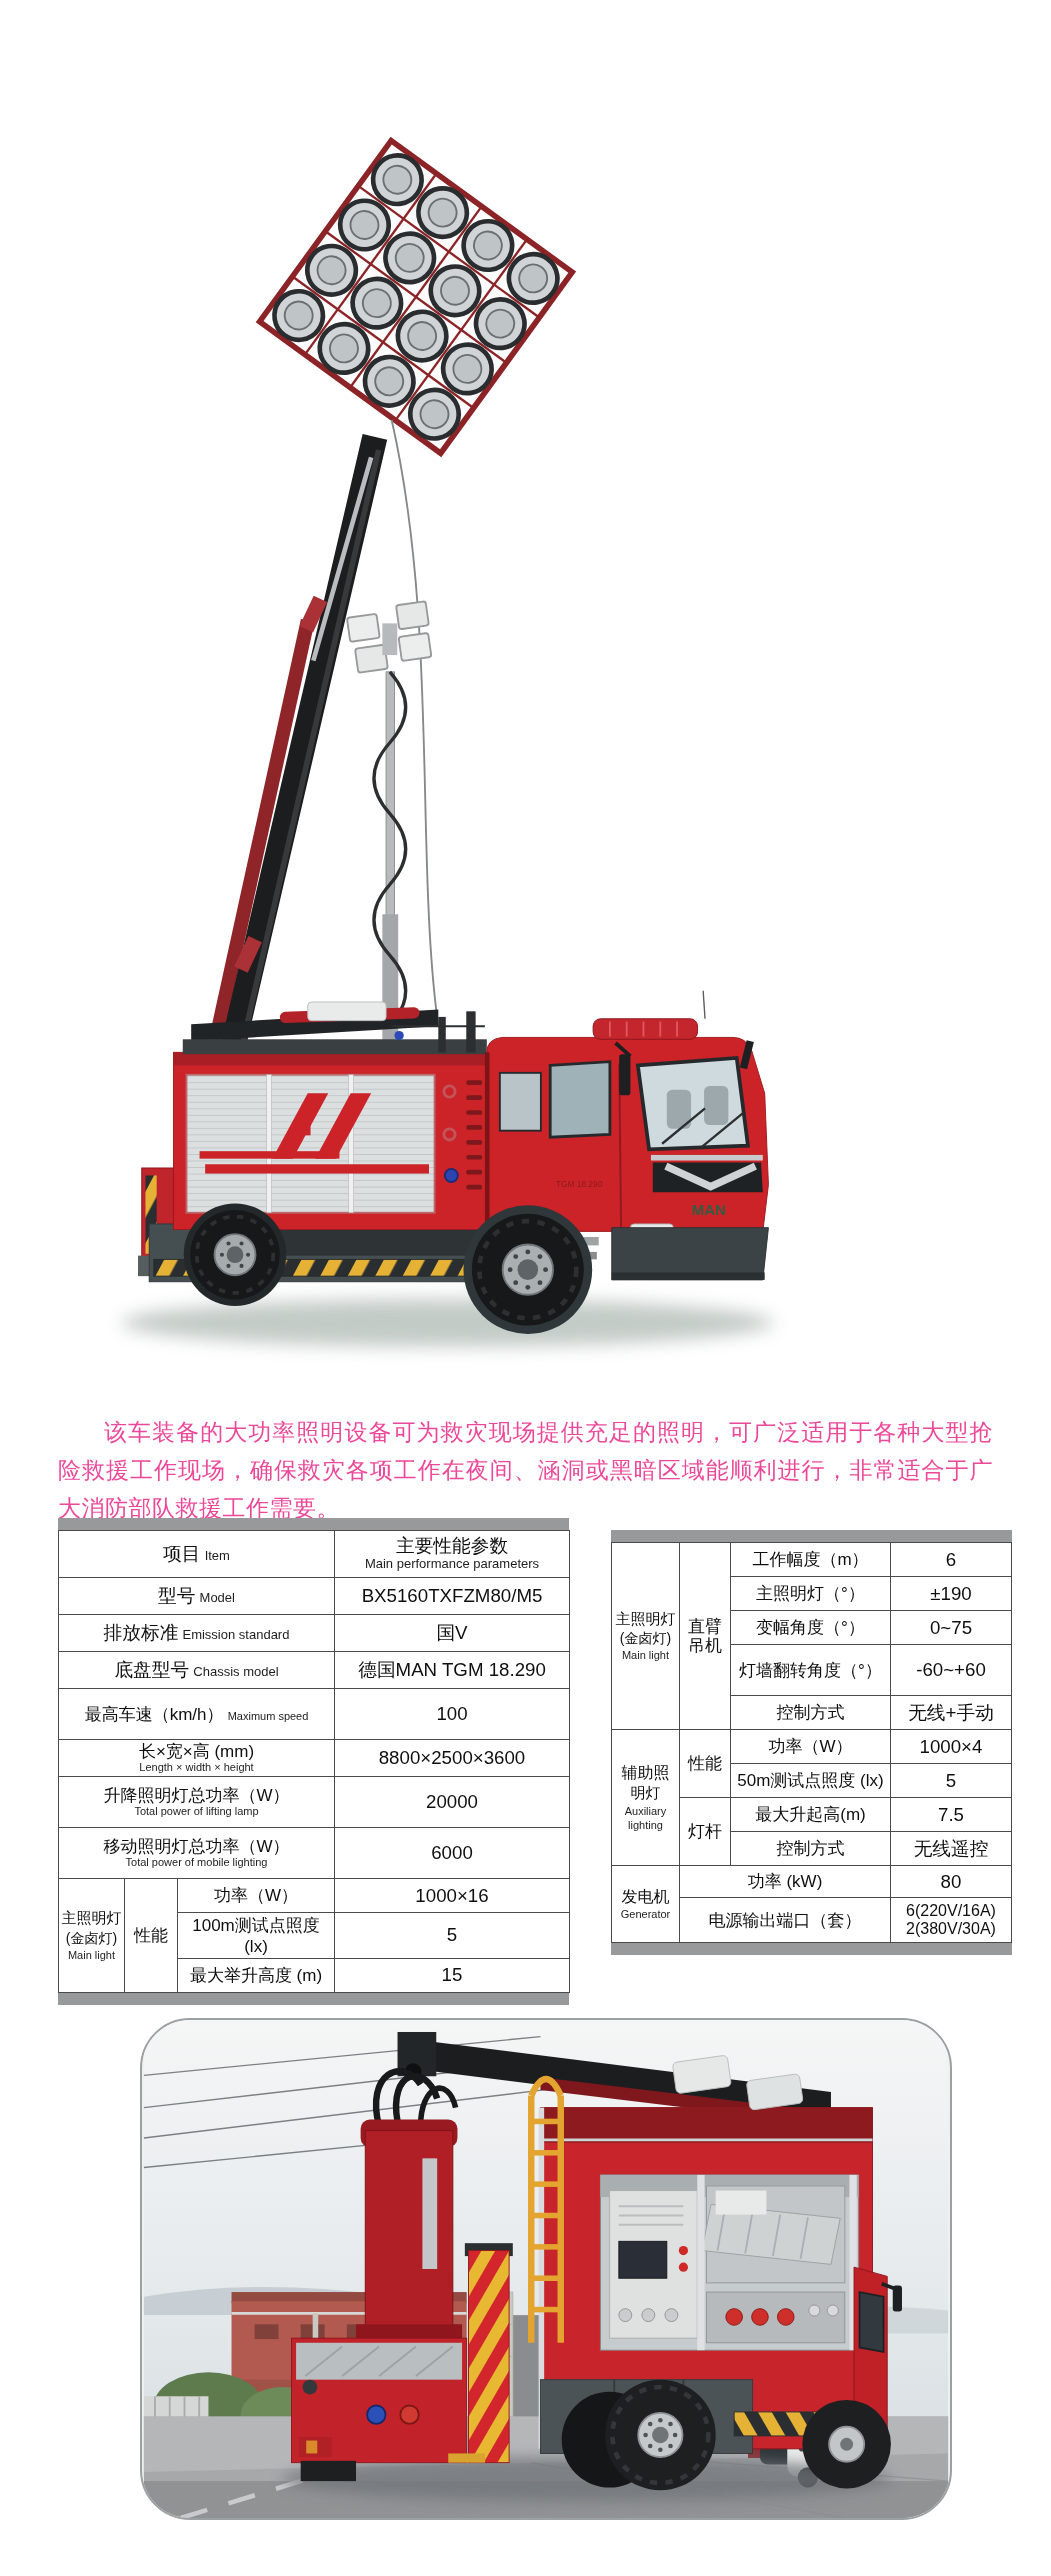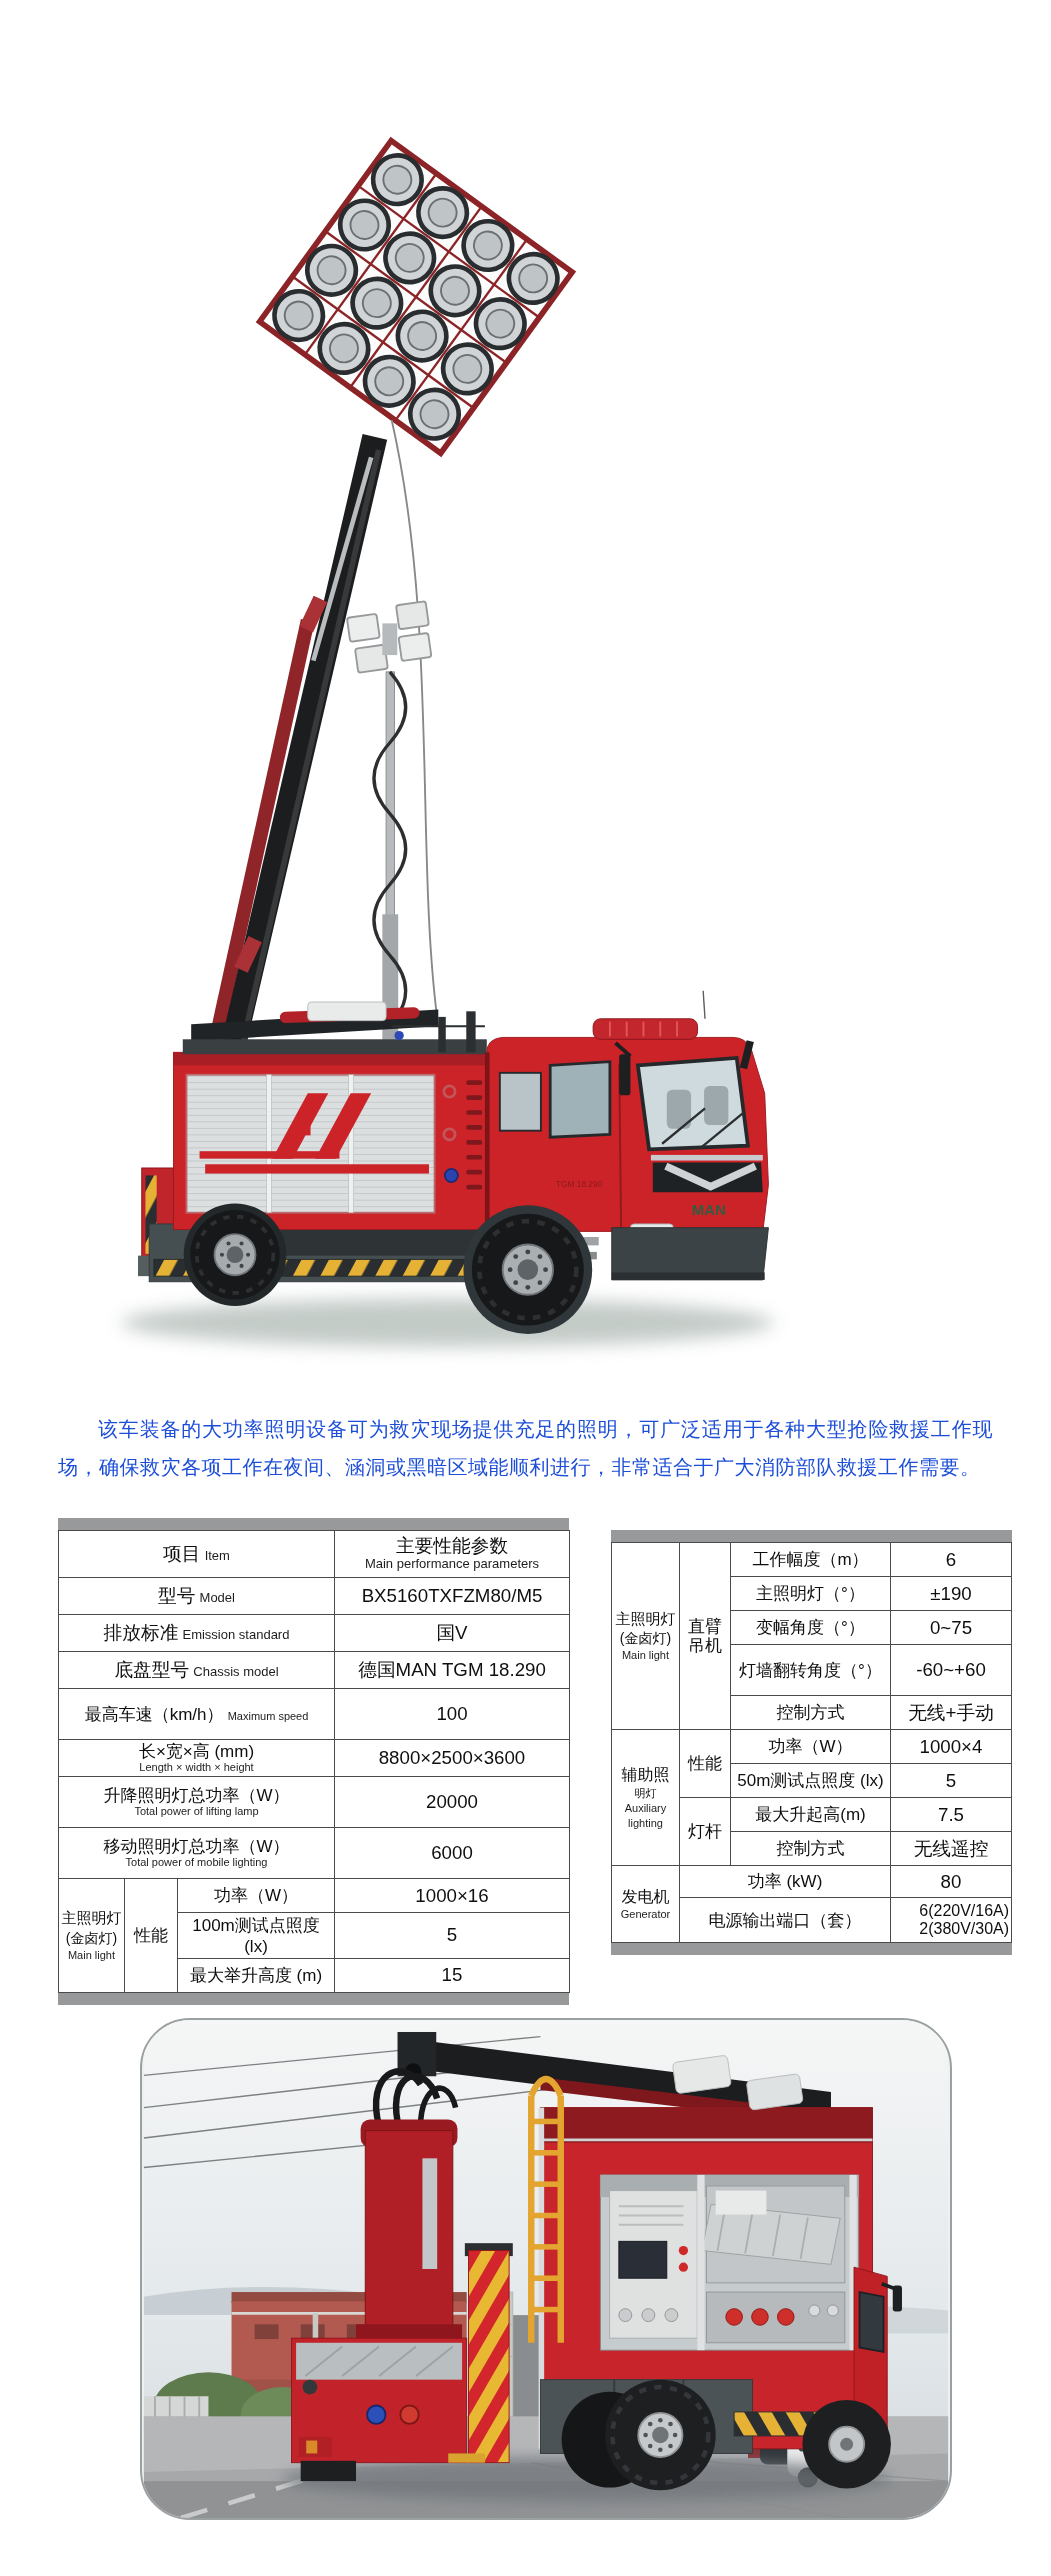--- a/index.html
+++ b/index.html
@@ -1,36 +1,36 @@
 <!DOCTYPE html>
 <html style="font-size:15px"><head>
 <meta charset="utf-8">
 <style>
   html,body{margin:0;padding:0;background:#ffffff;}
   .page{position:relative;width:1051px;height:2576px;background:#ffffff;overflow:hidden;
         font-family:"Liberation Sans","DejaVu Sans",sans-serif;color:#0f0f10;}
   svg{display:block;}
   
-  .intro{position:absolute;left:58px;top:1390px;width:935px;font-size:20px;line-height:38px;
-         text-align:justify;text-indent:2em;color:#1d4ed8;letter-spacing:0.5px;}
+  .intro{position:absolute;left:58px;top:1390px;width:935px;font-size:23px;line-height:38px;
+         text-align:justify;text-indent:2em;color:#ec4899;letter-spacing:0.5px;}
   
   .tblwrap{position:absolute;}
   #ltable{left:58px;top:1518px;width:511px;}
   #rtable{left:611px;top:1530px;width:401px;}
   .graybar{height:12px;background:#98999b;}
   table{border-collapse:collapse;width:100%;table-layout:fixed;}
   td{border:0.9px solid #4a4a4b;text-align:center;vertical-align:middle;padding:0.9px 1.9px;overflow:hidden;}
   .cjk{font-size:18.7px;}
   .cjks{font-size:17px;}
   .en{font-size:13px;color:#1d1d1e;}
   .ens{font-size:11px;color:#1d1d1e;}
   .stack div{line-height:1.12;}
   .grp div{line-height:1.35;}
   .val{font-size:18.7px;}
-  .val2{font-size:16px;text-align:right;line-height:1.15;}
+  .val2{font-size:16px;text-align:center;line-height:1.15;}
   tr.h50{height:47px;margin-left:43px;} tr.h40{height:37px;} tr.h38{height:51px;}
   tr.h36{height:34px;} tr.h34{height:32px;margin-top:18px;} tr.h48{height:45px;}
   
   .photo2frame{position:absolute;left:140px;top:2018px;width:808px;height:498px;
                border:2.8px solid #9ba0a2;border-radius:50px;overflow:hidden;background:#eef1f2;}
 </style>
 </head>
 <body>
 
 <div class="page">
@@ -341,21 +341,21 @@
         <td class="cjks">灯墙翻转角度（°）</td>
         <td class="val">-60~+60</td>
       </tr>
       <tr class="h36">
         <td class="cjks">控制方式</td>
         <td class="val">无线+手动</td>
       </tr>
       <tr class="h36">
         <td rowspan="4" class="grp">
           <div style="font-size:16px">辅助照</div>
-          <div style="font-size:11px">明灯</div>
+          <div style="font-size:15px">明灯</div>
           <div class="ens">Auxiliary</div>
           <div class="ens">lighting</div>
         </td>
         <td rowspan="2" class="cjks">性能</td>
         <td class="cjks">功率（W）</td>
         <td class="val">1000×4</td>
       </tr>
       <tr class="h36">
         <td class="cjks">50m测试点照度 (lx)</td>
         <td class="val">5</td>

